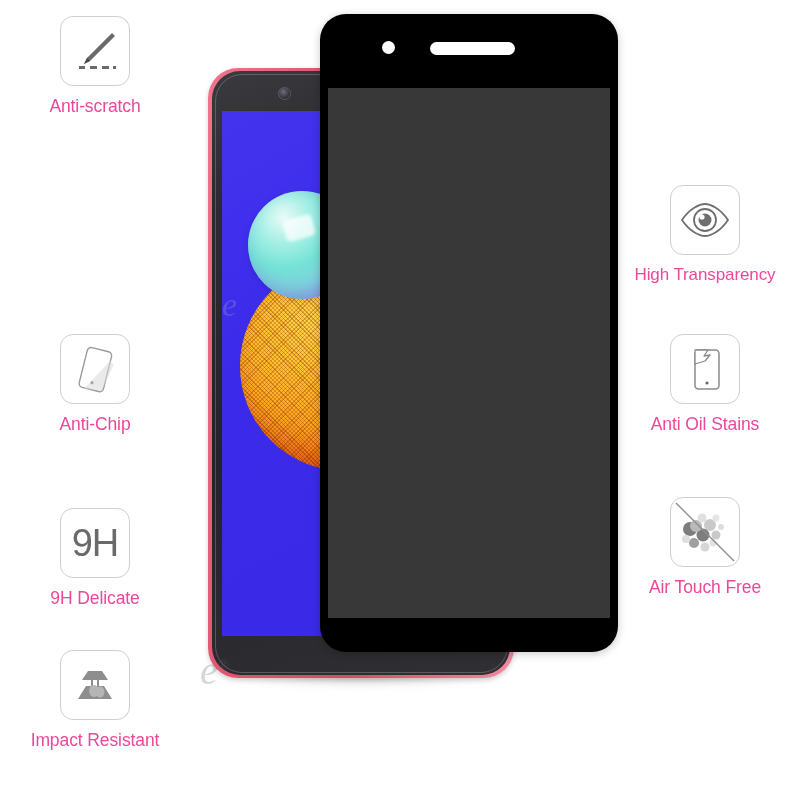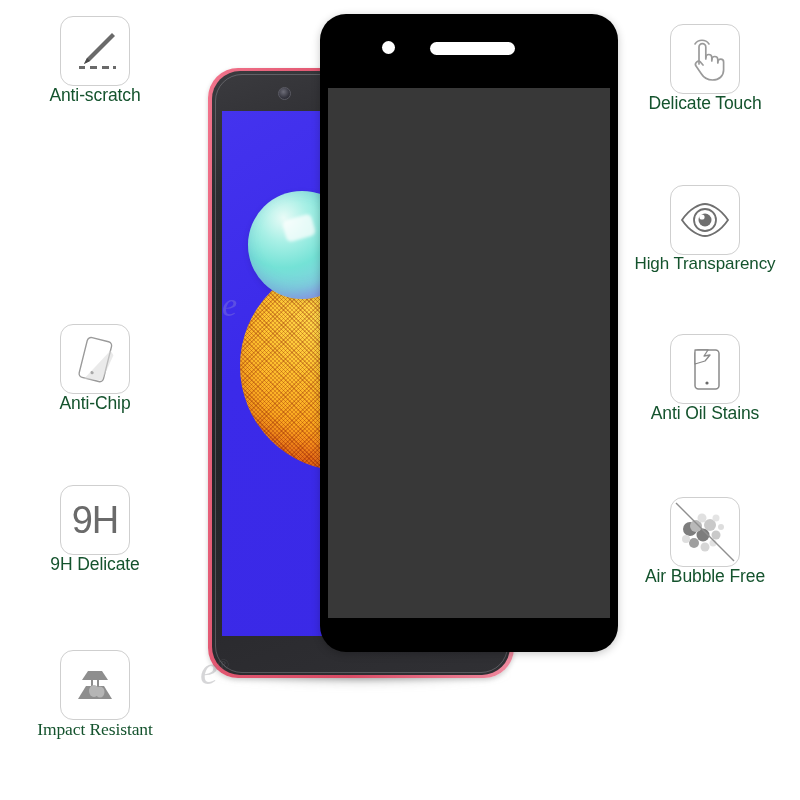--- a/index.html
+++ b/index.html
@@ -27,22 +27,23 @@
   .icon-box {
     width: 70px; height: 70px;
     border: 1.4px solid #cfcfcf;
     border-radius: 13px;
     background: #fff;
     display: flex; align-items: center; justify-content: center;
     position: relative;
     overflow: hidden;
   }
   .feature-label {
+    margin-top: 11px;
     font-size: 17.5px;
-    color: #14532d;
+    color: #ec4899;
     white-space: nowrap;
     letter-spacing: -0.1px;
     line-height: 1.1;
   }
   .label-wide { font-size: 17px; }
 
   
   .thk-text {
     position: absolute; bottom: 7px; left: 0; right: 0;
     text-align: center; font-size: 10px; color: #5d5d5d;
@@ -221,71 +222,57 @@
               <line x1="34" y1="43.5" x2="41" y2="43.5"></line>
               <line x1="45" y1="43.5" x2="48" y2="43.5"></line>
             </g>
           </g>
         </svg>
       </div>
       <div class="feature-label">Anti-scratch</div>
     </div>
 
 
-    <div class="feature" style="top:324px;">
+    <div class="feature" style="top:334px;">
       <div class="icon-box">
         <svg width="56" height="56" viewBox="0 0 56 56">
           <g transform="rotate(14 28 28)">
             <rect x="16" y="8" width="25" height="41" rx="4" fill="#ffffff" stroke="#9a9a9a" stroke-width="1.4"></rect>
             <circle cx="28.5" cy="42" r="1.6" fill="#6a6a6a"></circle>
           </g>
           <path d="M41 16 L45 20 L40 47 L22 50 Z" fill="#d8d8d8" opacity="0.55" transform="rotate(14 28 28)"></path>
         </svg>
       </div>
       <div class="feature-label">Anti-Chip</div>
     </div>
 
-    <div class="feature" style="top:485px;justify-content:flex-end;">
+    <div class="feature" style="top:508px;justify-content:flex-end;">
       <div class="icon-box">
         <span style="font-size:38px;color:#6a6a6a;letter-spacing:-1px;font-weight:400;">9H</span>
       </div>
       <div class="feature-label">9H Delicate</div>
     </div>
 
-    <div class="feature" style="top:650px;font-family:Liberation Serif, serif;">
+    <div class="feature" style="top:650px;">
       <div class="icon-box">
         <svg width="54" height="54" viewBox="0 0 54 54">
           <polygon points="14,22 40,22 34,13 20,13" fill="#8e8e8e"></polygon>
           <polygon points="10,41 44,41 36,28 18,28" fill="#8e8e8e"></polygon>
           <path d="M24 22 L24 28 M30 22 L30 28" stroke="#8e8e8e" stroke-width="2"></path>
           <ellipse cx="26" cy="33" rx="5" ry="6" fill="#b5b5b5"></ellipse>
           <ellipse cx="32" cy="34" rx="4.5" ry="5.5" fill="#b5b5b5"></ellipse>
         </svg>
       </div>
       <div class="feature-label">Impact Resistant</div>
     </div>
 
   </div>
 
   <div class="feature-col col-right">
 
-    <div class="feature" style="top:24px;">
-      <div class="icon-box">
-        <svg width="54" height="54" viewBox="0 0 54 54">
-          <g fill="none" stroke="#9a9a9a" stroke-width="1.7" stroke-linecap="round" stroke-linejoin="round">
-            <path d="M21 32 L21 15 a3.4 3.4 0 0 1 6.8 0 L27.8 27"></path>
-            <path d="M27.8 25.5 a3 3 0 0 1 6 0 L33.8 29"></path>
-            <path d="M33.8 27.5 a3 3 0 0 1 6 0 L39.8 31"></path>
-            <path d="M39.8 30 a2.9 2.9 0 0 1 5.8 0 L45.6 38 c0 6-4.5 10-11 10 -6 0-9-2.4-11.3-6.2 L18 34 a3 3 0 0 1 4.6-3.8 L25 33"></path>
-            <path d="M17 12 a8.5 8.5 0 0 1 14 0" stroke-width="1.6"></path>
-          </g>
-        </svg>
-      </div>
-      <div class="feature-label">Delicate Touch</div>
-    </div>
 
     <div class="feature" style="top:185px;">
       <div class="icon-box">
         <svg width="58" height="58" viewBox="0 0 58 58">
           <g fill="none" stroke="#6f6f6f" stroke-width="1.8">
             <path d="M6 29 C14 17 24 13 29 13 C34 13 44 17 52 29 C44 41 34 45 29 45 C24 45 14 41 6 29 Z"></path>
             <circle cx="29" cy="29" r="11"></circle>
           </g>
           <circle cx="29" cy="29" r="6.5" fill="#6f6f6f"></circle>
           <circle cx="26" cy="26" r="2.6" fill="#ffffff"></circle>
@@ -318,21 +305,21 @@
             <circle cx="33" cy="48" r="4.5" fill="#d6d6d6"></circle>
             <circle cx="14" cy="40" r="4" fill="#dedede"></circle>
             <circle cx="30" cy="19" r="4.5" fill="#e0e0e0"></circle>
             <circle cx="44" cy="19" r="3.5" fill="#e4e4e4"></circle>
             <circle cx="49" cy="28" r="3" fill="#dddddd"></circle>
             <circle cx="41" cy="44" r="3.5" fill="#e2e2e2"></circle>
           </g>
           <line x1="4" y1="4" x2="62" y2="62" stroke="#8f8f8f" stroke-width="1.4"></line>
         </svg>
       </div>
-      <div class="feature-label">Air Bubble Free</div>
+      <div class="feature-label">Air Touch Free</div>
     </div>
 
 
   </div>
 
   <div id="phone-wrap">
     <div class="phone-shadow"></div>
     <div class="phone-rim">
       <div class="btn-side btn-vol"></div>
       <div class="btn-side btn-pwr"></div>

